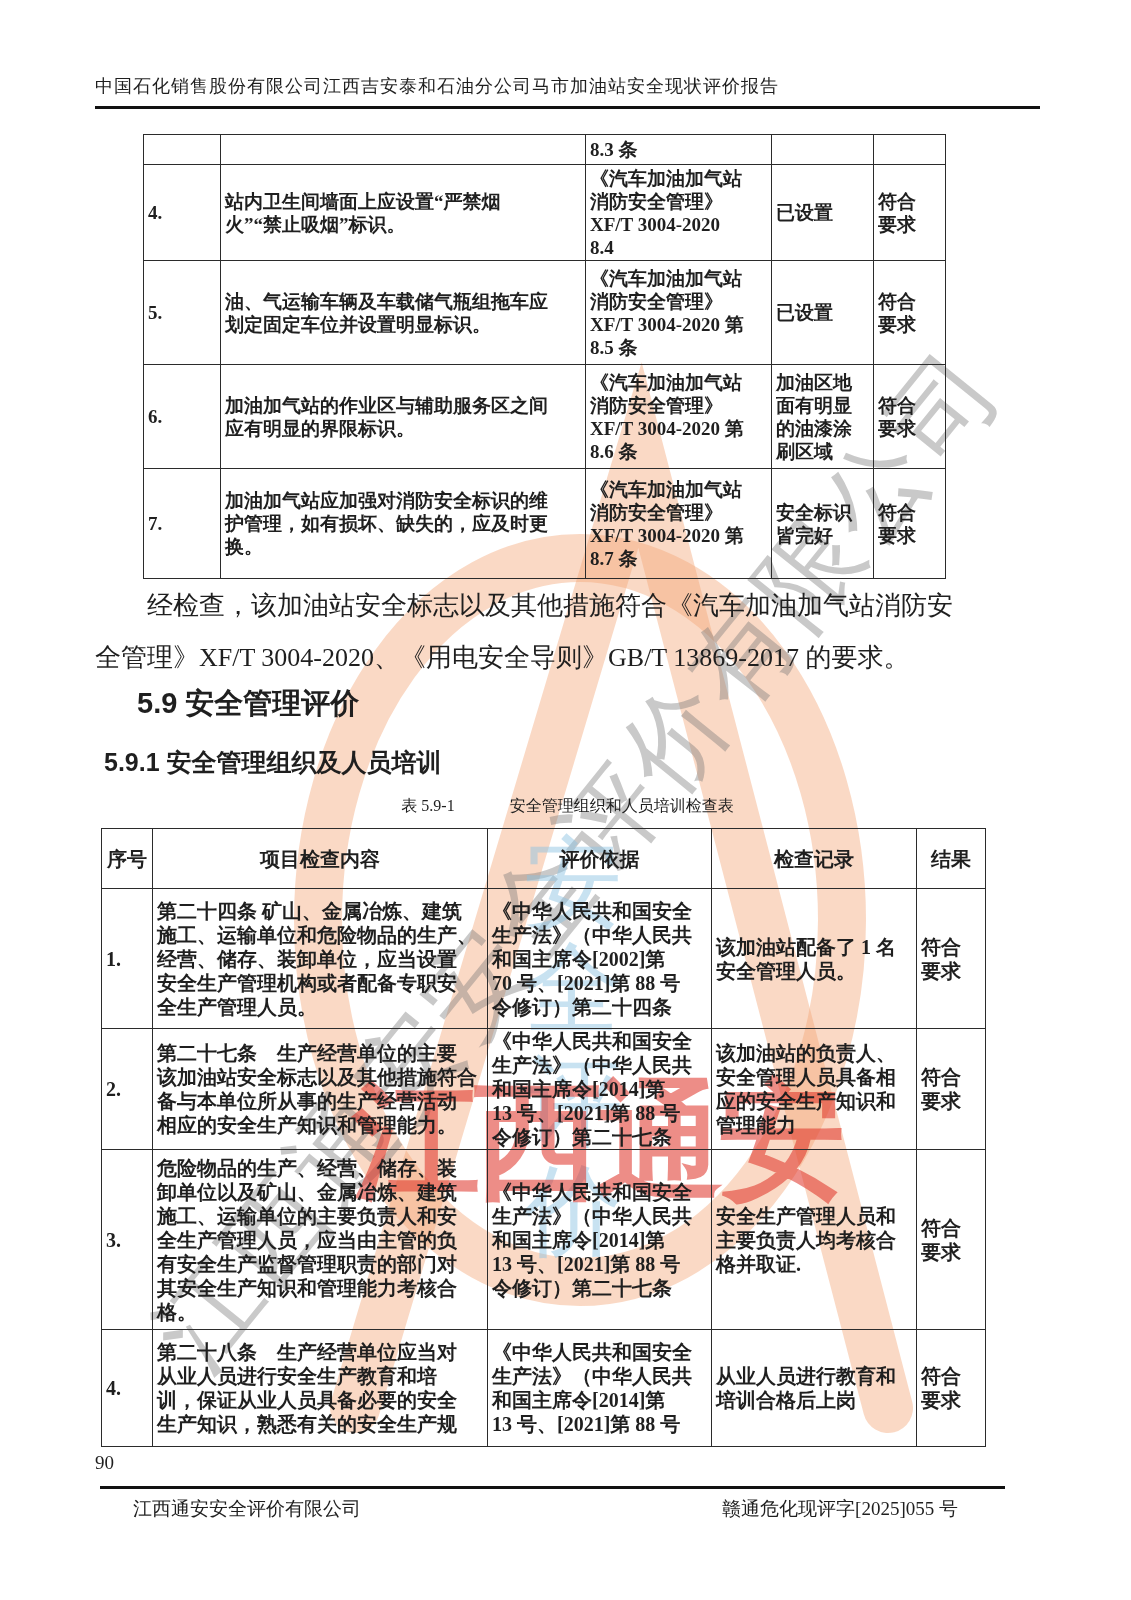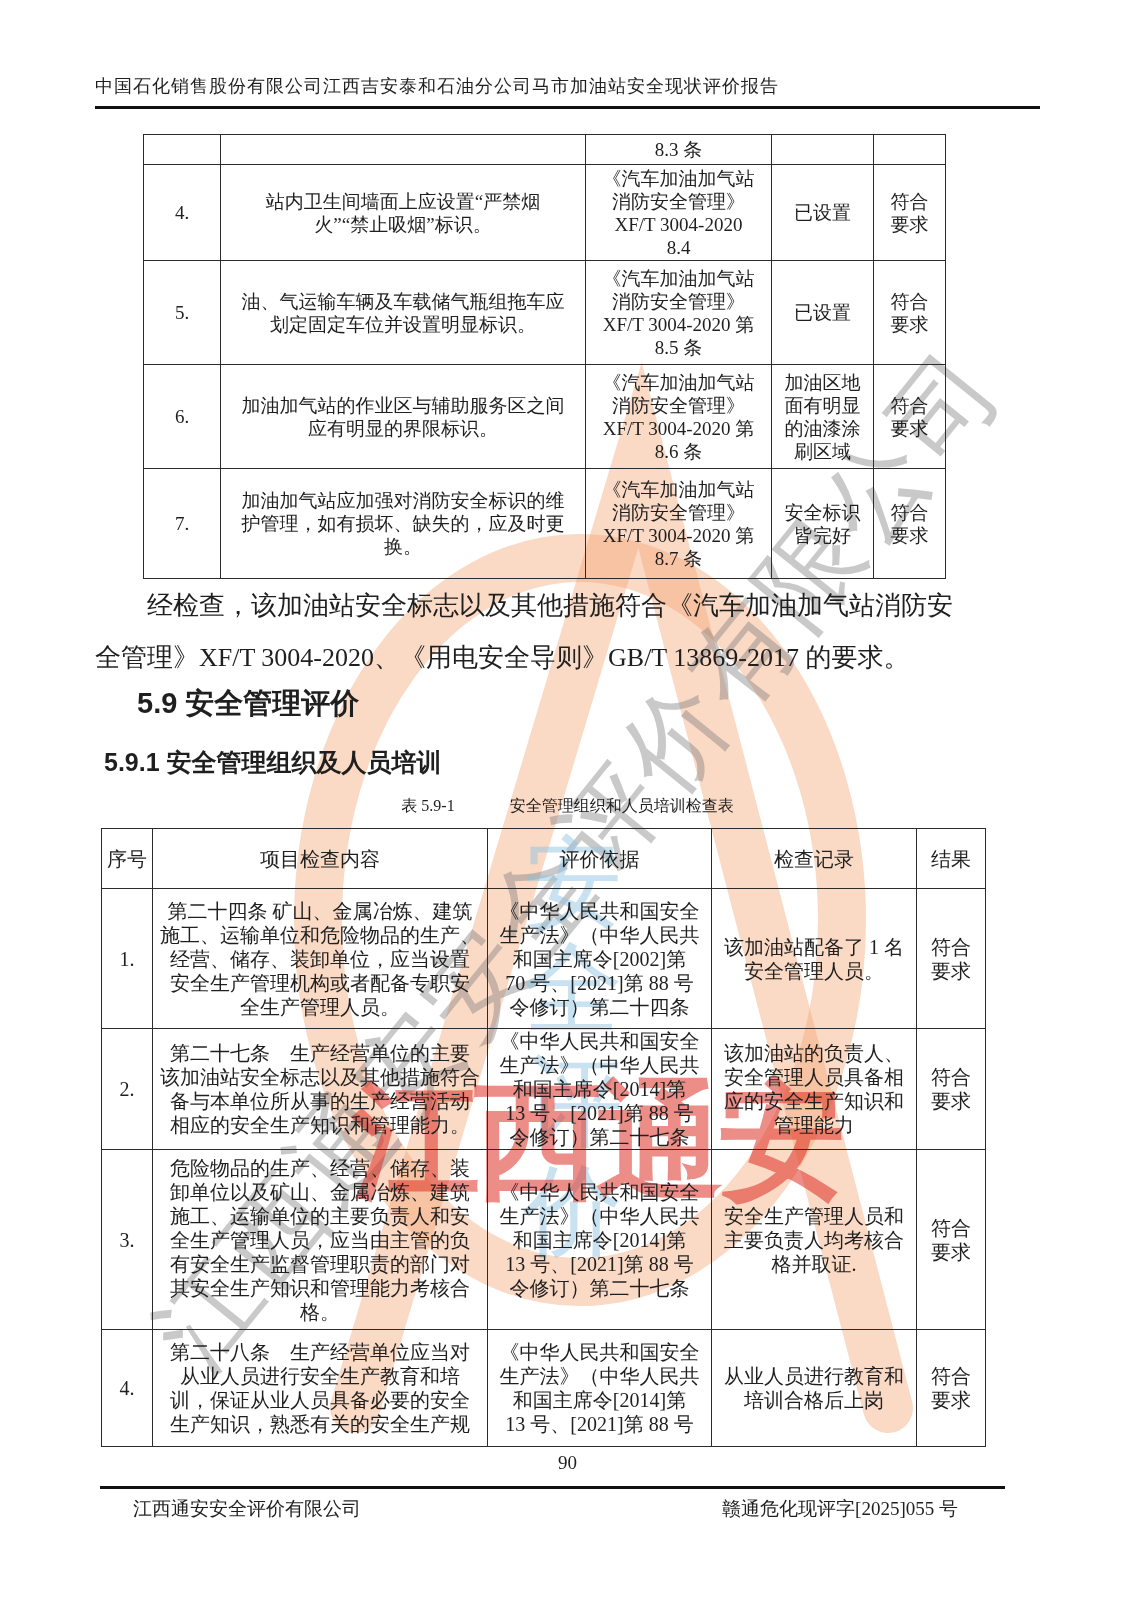--- a/index.html
+++ b/index.html
@@ -36,24 +36,24 @@
   .content{position:absolute;inset:0;z-index:1;}
   .doc-header{
     position:absolute;left:95px;top:74px;width:945px;
     font-size:18px;letter-spacing:1px;
   }
   .header-rule{position:absolute;left:95px;top:106px;width:945px;height:3px;background:#111;}
 
   table.doc-table{border-collapse:collapse;table-layout:fixed;position:absolute;background:transparent;}
   table.doc-table td,table.doc-table th{
     border:1.5px solid #2b2b2b;
-    text-align:center;vertical-align:middle;
+    vertical-align:middle;
     white-space:pre-line;
     padding:0 4px;
-    font-weight:normal;
+    font-weight:bold;
     overflow:hidden;
   }
   
   #table1{left:143px;top:134px;width:802px;font-size:19px;line-height:23px;}
   #table1 tr.h30{height:30px;} #table1 tr.h96{height:96px;}
   #table1 tr.h104{height:104px;} #table1 tr.h110{height:110px;}
   
   #table2{left:101px;top:828px;width:884px;font-size:20px;line-height:24px;}
   #table2 tr.h60{height:60px;} #table2 tr.h140{height:140px;}
   #table2 tr.h117{height:117px;} #table2 tr.h180{height:180px;}
@@ -71,21 +71,21 @@
   .h3{
     position:absolute;left:104px;top:746px;
     font-family:"Liberation Sans","DejaVu Sans",sans-serif;
     font-weight:bold;font-size:25px;
   }
   .caption{
     position:absolute;left:95px;top:796px;width:945px;
     display:flex;justify-content:center;gap:55px;
     font-size:16px;
   }
-  .page-num{position:absolute;left:95px;top:1452px;width:945px;text-align:center;font-size:19px;}
+  .page-num{position:absolute;left:95px;top:1452px;width:945px;font-size:19px;}
   .footer-rule{position:absolute;left:100px;top:1486px;width:905px;height:3px;background:#111;}
   .footer-left{position:absolute;left:133px;top:1496px;font-size:19px;}
   .footer-right{position:absolute;right:173px;top:1496px;font-size:19px;}
 </style>
 </head>
 <body>
 
 <div class="page">
 
   <div class="wm-layer">

